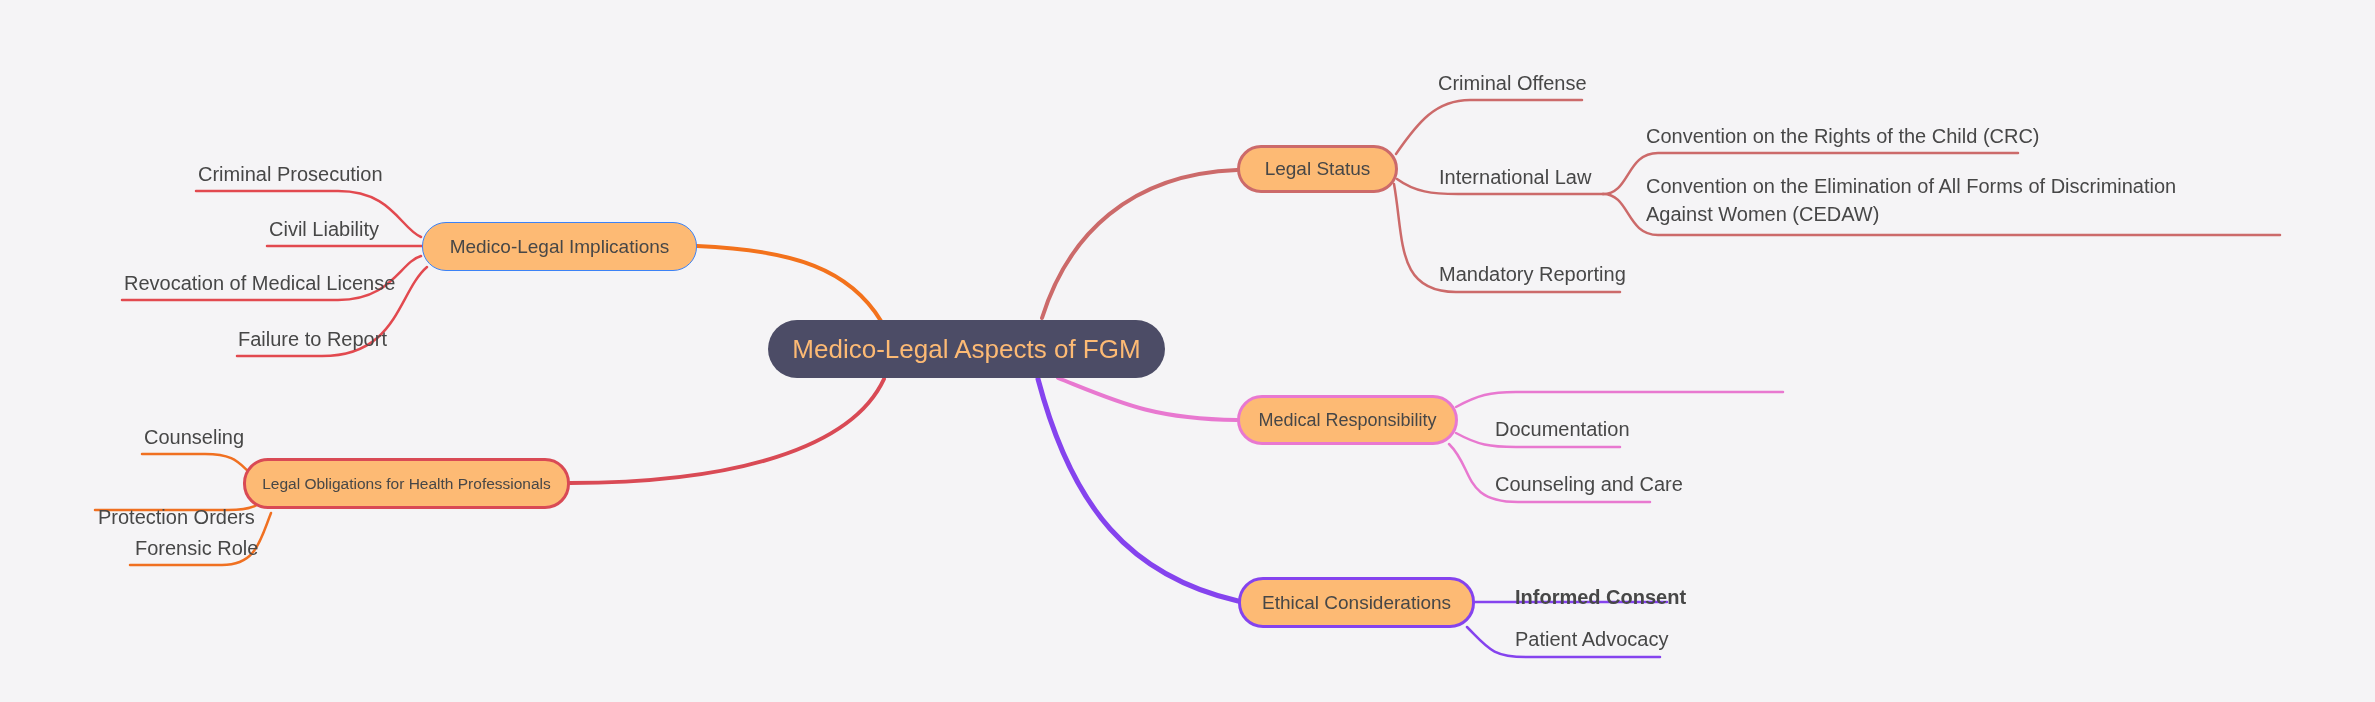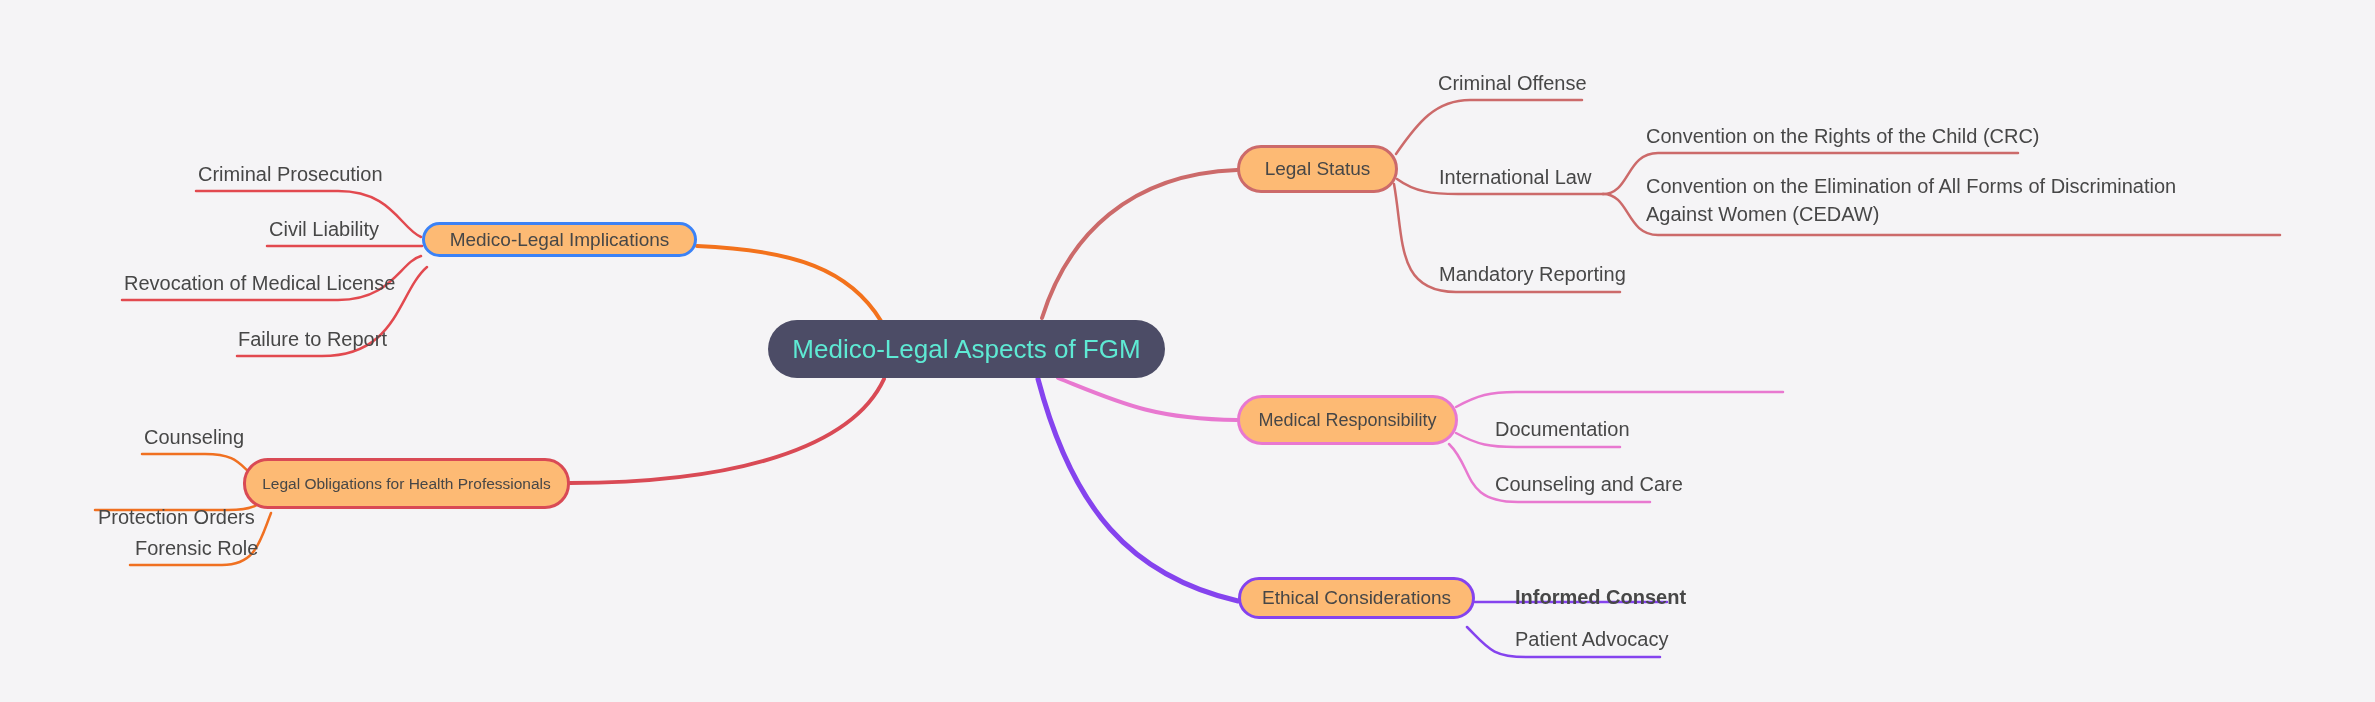--- a/index.html
+++ b/index.html
@@ -12,27 +12,27 @@
   }
   .links{position:absolute;left:0;top:0;width:2375px;height:702px;}
   .links path{fill:none;stroke-linecap:round;}
   .node{
     position:absolute;display:flex;align-items:center;justify-content:center;
     background:#fdba74;color:#474747;box-sizing:border-box;
     white-space:nowrap;
   }
   .root-node{
     left:768px;top:320px;width:397px;height:58px;border-radius:29px;
-    background:#4c4c66;color:#5eead4;font-size:26px;
+    background:#4c4c66;color:#fdba74;font-size:26px;
   }
-  .node-b1{left:422px;top:222px;width:275px;height:35px;border-radius:24px;border:3px solid #3b82f6;font-size:19px;}
+  .node-b1{left:422px;top:222px;width:275px;height:49px;border-radius:24px;border:1px solid #3b82f6;font-size:19px;}
   .node-b2{left:243px;top:458px;width:327px;height:51px;border-radius:25px;border:3px solid #d94a55;font-size:15.5px;}
   .node-b3{left:1237px;top:145px;width:161px;height:48px;border-radius:24px;border:3px solid #cc6a6a;font-size:19px;}
   .node-b4{left:1237px;top:395px;width:221px;height:50px;border-radius:25px;border:3px solid #e878d0;font-size:18px;}
-  .node-b5{left:1238px;top:577px;width:237px;height:42px;border-radius:25px;border:3px solid #8543ee;font-size:19px;}
+  .node-b5{left:1238px;top:577px;width:237px;height:51px;border-radius:25px;border:3px solid #8543ee;font-size:19px;}
   .topic{
     position:absolute;font-size:20px;line-height:26px;color:#474747;white-space:nowrap;
   }
   .t-b1c0{left:198px;top:161px;}
   .t-b1c1{left:269px;top:216px;}
   .t-b1c2{left:124px;top:270px;}
   .t-b1c3{left:238px;top:326px;}
   .t-b2c0{left:144px;top:424px;}
   .t-b2c1{left:98px;top:480px;margin-top:24px;}
   .t-b2c2{left:135px;top:535px;}

